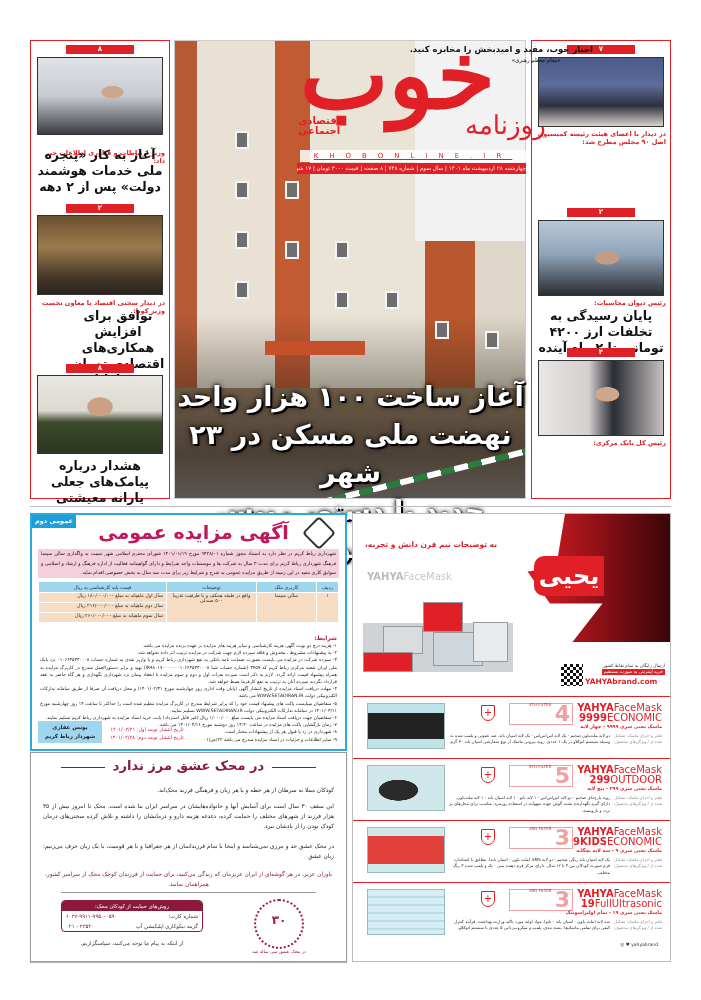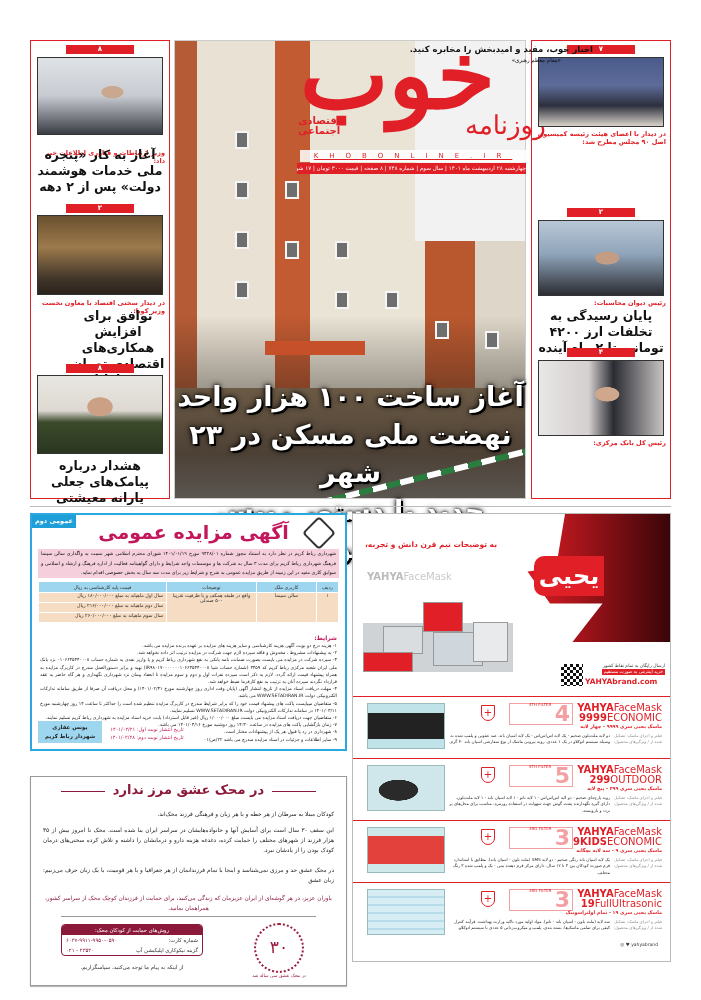--- a/index.html
+++ b/index.html
@@ -54,34 +54,34 @@
   .notice-table { position: absolute; left: 6px; right: 6px; top: 66px; border-collapse: collapse; font-size: 4.8px; width: 301px; }
   .notice-table th { background: #9ed6ef; height: 11px; font-weight: normal; color: #333; border: 1px solid #fff; }
   .notice-table td { background: #f6dcc2; border: 1px solid #fff; height: 10px; padding: 0 3px; color: #333; vertical-align: top; }
   .notice-terms-label { position: absolute; right: 8px; top: 119px; font-size: 6px; color: #c2185b; font-weight: bold; }
   .notice-terms { position: absolute; left: 8px; right: 8px; top: 127px; font-size: 4.6px; line-height: 7.2px; color: #222; text-align: justify; }
   .notice-terms span { display: block; }
   .notice-sign { position: absolute; left: 6px; bottom: 6px; width: 64px; height: 22px; background: #9ed6ef; font-size: 5.5px; line-height: 10px; text-align: center; font-weight: bold; color: #222; padding-top: 1px; }
   .notice-dates { position: absolute; left: 78px; bottom: 8px; font-size: 5px; line-height: 8px; color: #c2185b; }
 
   
-  .mahak { position: absolute; left: 30px; top: 752px; width: 317px; height: 210px; border: 1px solid #999; background: #fff; box-shadow: 0 1px 1px #bbb; margin-top: 24px; }
+  .mahak { position: absolute; left: 30px; top: 752px; width: 317px; height: 210px; border: 1px solid #999; background: #fff; box-shadow: 0 1px 1px #bbb; }
   .mahak-title { position: absolute; left: 0; right: 0; top: 5px; text-align: center; color: #8b1a3a; font-size: 13px; font-weight: bold; }
   .mahak-rule-l, .mahak-rule-r { position: absolute; top: 14px; width: 44px; height: 1px; background: #8b1a3a; }
   .mahak-rule-l { left: 30px; } .mahak-rule-r { right: 30px; }
   .mahak-p { position: absolute; left: 12px; right: 12px; font-size: 5.8px; line-height: 10px; color: #222; text-align: justify; }
   .mahak-appeal { color: #8b1a3a; text-align: center; }
   .mahak-rule { position: absolute; left: 30px; right: 30px; top: 139px; height: 1px; background: #999; }
   .mahak-box { position: absolute; left: 30px; top: 147px; width: 142px; height: 32px; border: 1px solid #8b1a3a; border-radius: 4px; background: #fff; font-size: 5.3px; }
   .mahak-box-head { height: 10px; background: #8b1a3a; color: #fff; text-align: center; line-height: 10px; border-radius: 3px 3px 0 0; }
   .mahak-row { display: flex; justify-content: space-between; padding: 0 4px; line-height: 10px; color: #333; }
   .mahak-row .num { direction: ltr; color: #8b1a3a; }
   .mahak-thanks { position: absolute; left: 30px; top: 187px; font-size: 5.5px; color: #333; width: 142px; text-align: center; }
   .mahak-logo { position: absolute; right: 42px; top: 146px; width: 50px; height: 50px; border-radius: 50%; border: 2px dotted #9b1c3c; }
-  .mahak-logo-num { position: absolute; left: 0; right: 0; top: 12px; text-align: center; color: #9b1c3c; font-size: 17px; font-weight: normal; }
+  .mahak-logo-num { position: absolute; left: 0; right: 0; top: 12px; text-align: center; color: #9b1c3c; font-size: 12px; font-weight: bold; }
   .mahak-logo-cap { position: absolute; right: 38px; top: 196px; font-size: 4.5px; color: #9b1c3c; text-align: center; width: 58px; }
 
   
   .yahya { position: absolute; left: 352px; top: 513px; width: 319px; height: 449px; border: 1px solid #bbb; background: #fff; overflow: hidden; }
   .yahya-band { position: absolute; right: 0; top: 0; width: 150px; height: 128px; background: linear-gradient(90deg, #e01f26 0%, #a3141a 40%, #3a0508 100%); clip-path: polygon(30% 0, 100% 0, 100% 100%, 35% 100%, 55% 70%, 20% 70%, 5% 45%, 35% 40%, 55% 35%, 25% 35%); }
   .yahya-pill { position: absolute; right: 66px; top: 42px; width: 70px; height: 40px; background: #e01f26; border-radius: 10px 0 0 10px; color: #fff; font-size: 24px; font-weight: bold; text-align: center; line-height: 40px; }
   .yahya-tagline { position: absolute; left: 12px; top: 26px; font-size: 7.5px; font-weight: bold; color: #e01f26; }
   .yahya-brand { position: absolute; left: 14px; top: 57px; font-size: 10px; color: #c9c9c9; direction: ltr; }
   .yahya-brand b { color: #bbb; }
   .yahya-boxes { position: absolute; left: 10px; top: 88px; width: 150px; height: 70px; background:

